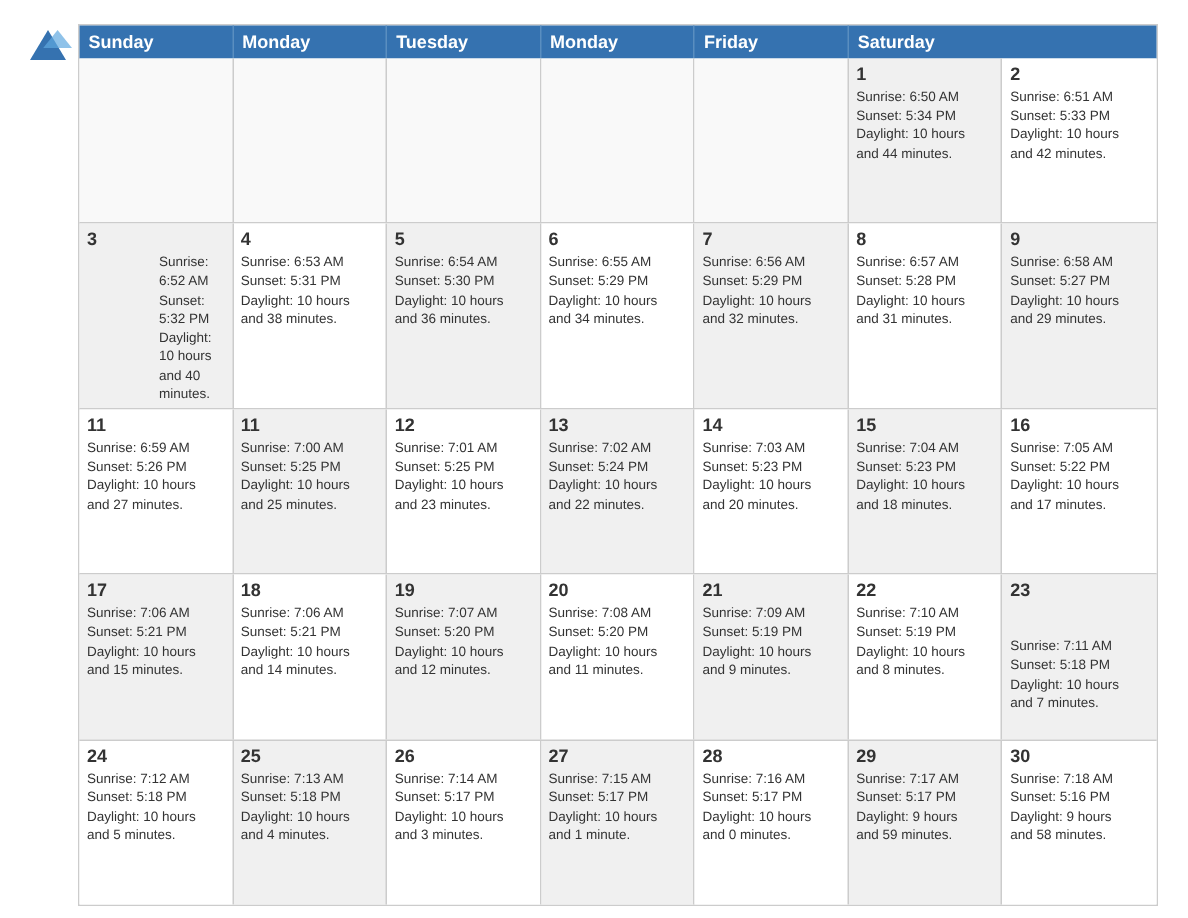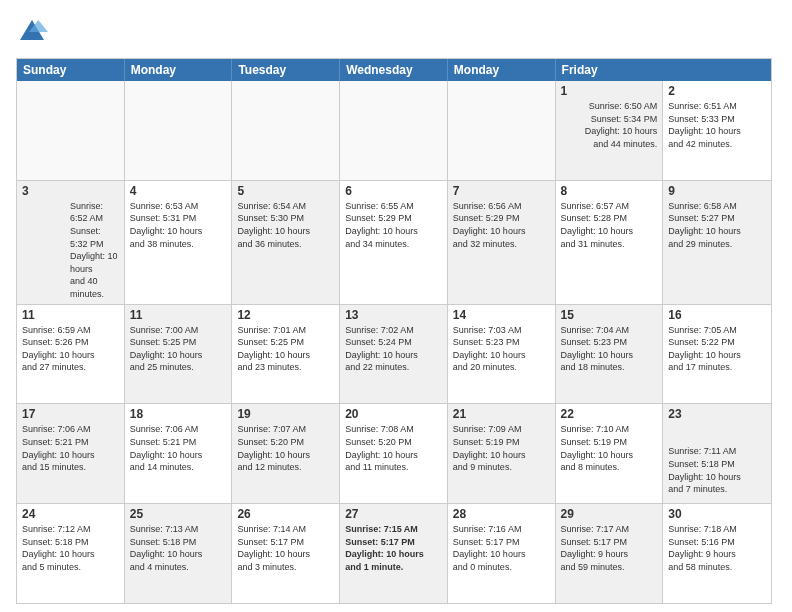--- a/index.html
+++ b/index.html
@@ -8,21 +8,21 @@
       background: #fff;
       width: 792px;
       height: 612px;
       overflow: hidden;
     }
     .page {
       width: 788px;
       height: 612px;
       padding: 16px 16px 8px 16px;
       display: flex;
-      flex-direction: column;
+      flex-direction: row;
     }
     .header {
       display: flex;
       justify-content: space-between;
       align-items: flex-start;
       margin-bottom: 10px;
     }
     .logo {
       display: flex;
       align-items: center;
@@ -125,34 +125,34 @@
       <h1></h1>
       <h2></h2>
     </div>
   </div>
 
   <div class="calendar">
     <div class="cal-header">
     <div class="cal-header-cell">Sunday</div>
         <div class="cal-header-cell">Monday</div>
         <div class="cal-header-cell">Tuesday</div>
-        <div class="cal-header-cell">Wednesday</div>
         <div class="cal-header-cell">Monday</div>
         <div class="cal-header-cell">Friday</div>
+        <div class="cal-header-cell">Saturday</div>
       </div>
     <div class="cal-body">
     <div class="cal-row">
           <div class="cal-cell empty"></div>
           <div class="cal-cell empty"></div>
           <div class="cal-cell empty"></div>
           <div class="cal-cell empty"></div>
           <div class="cal-cell empty"></div>
           <div class="cal-cell shaded">
             <span class="day-num">1</span>
-            <div class="day-info" style="white-space: pre-line; text-align: right;">Sunrise: 6:50 AM
+            <div class="day-info" style="white-space: pre-line;">Sunrise: 6:50 AM
 Sunset: 5:34 PM
 Daylight: 10 hours
 and 44 minutes.</div>
           </div>
           <div class="cal-cell">
             <span class="day-num">2</span>
             <div class="day-info" style="white-space: pre-line;">Sunrise: 6:51 AM
 Sunset: 5:33 PM
 Daylight: 10 hours
 and 42 minutes.</div>
@@ -328,21 +328,21 @@
           </div>
           <div class="cal-cell">
             <span class="day-num">26</span>
             <div class="day-info" style="white-space: pre-line;">Sunrise: 7:14 AM
 Sunset: 5:17 PM
 Daylight: 10 hours
 and 3 minutes.</div>
           </div>
           <div class="cal-cell shaded">
             <span class="day-num">27</span>
-            <div class="day-info" style="white-space: pre-line; font-weight: bold;">Sunrise: 7:15 AM
+            <div class="day-info" style="white-space: pre-line;">Sunrise: 7:15 AM
 Sunset: 5:17 PM
 Daylight: 10 hours
 and 1 minute.</div>
           </div>
           <div class="cal-cell">
             <span class="day-num">28</span>
             <div class="day-info" style="white-space: pre-line;">Sunrise: 7:16 AM
 Sunset: 5:17 PM
 Daylight: 10 hours
 and 0 minutes.</div>

